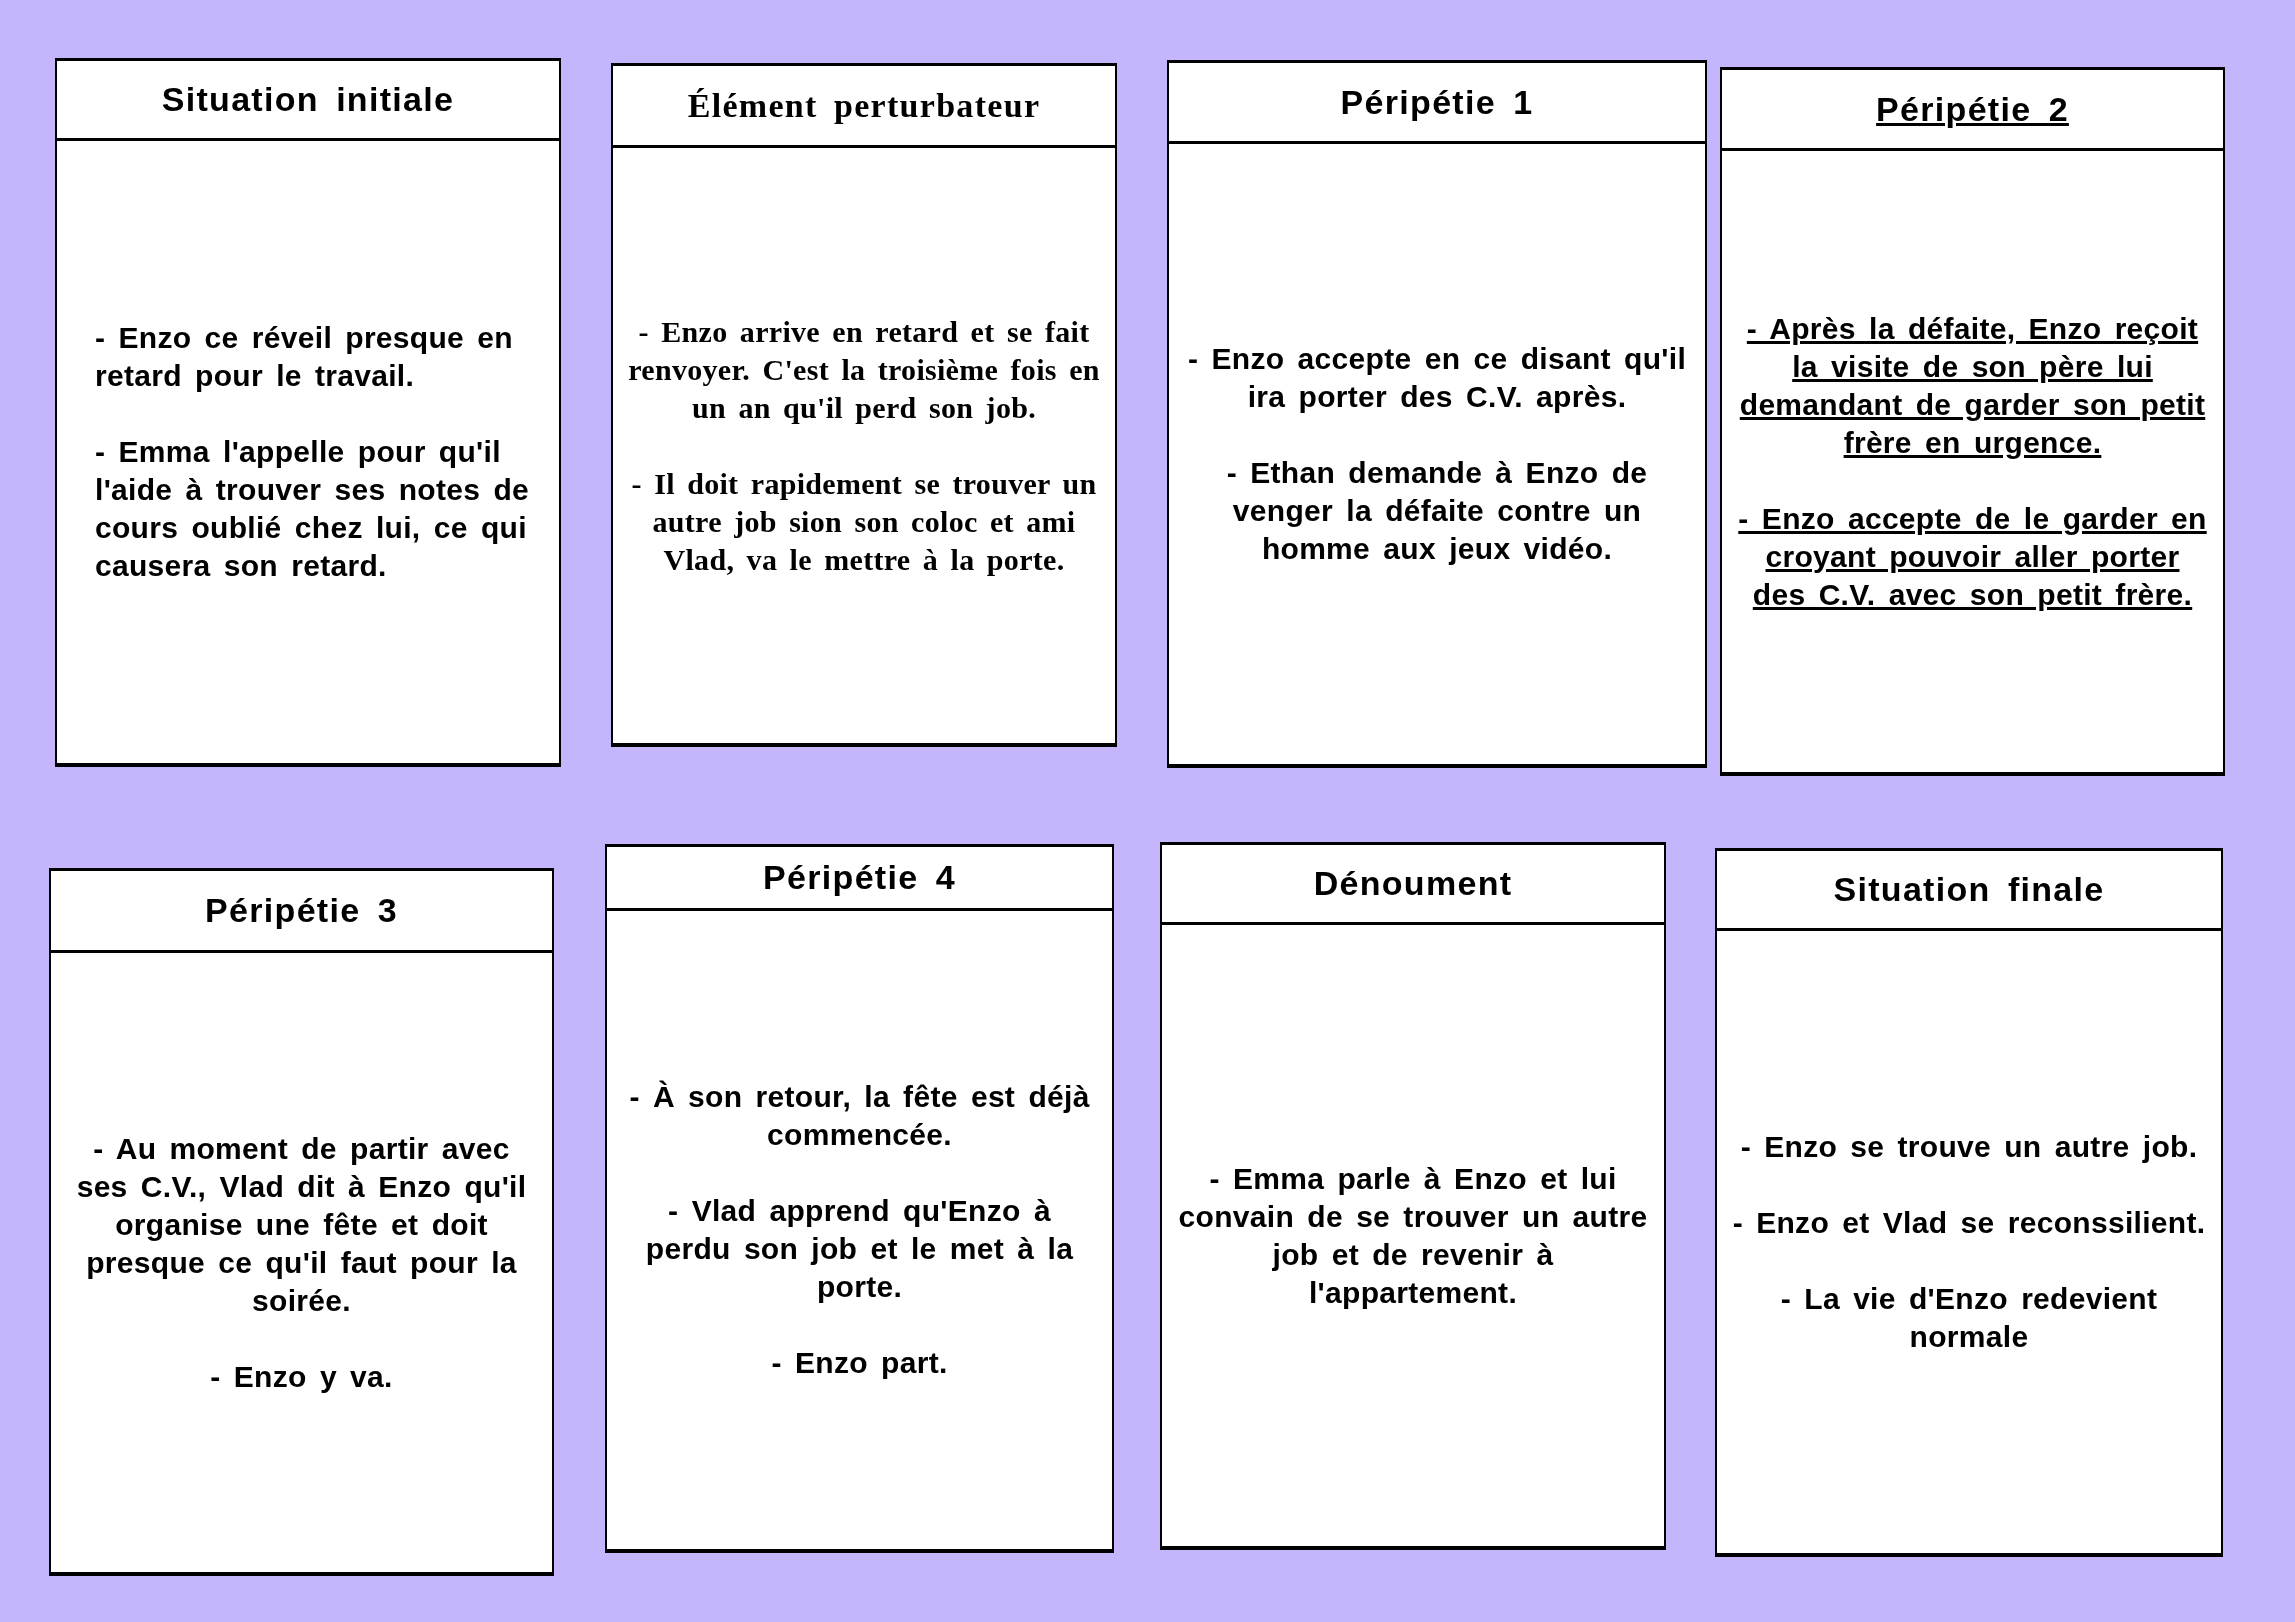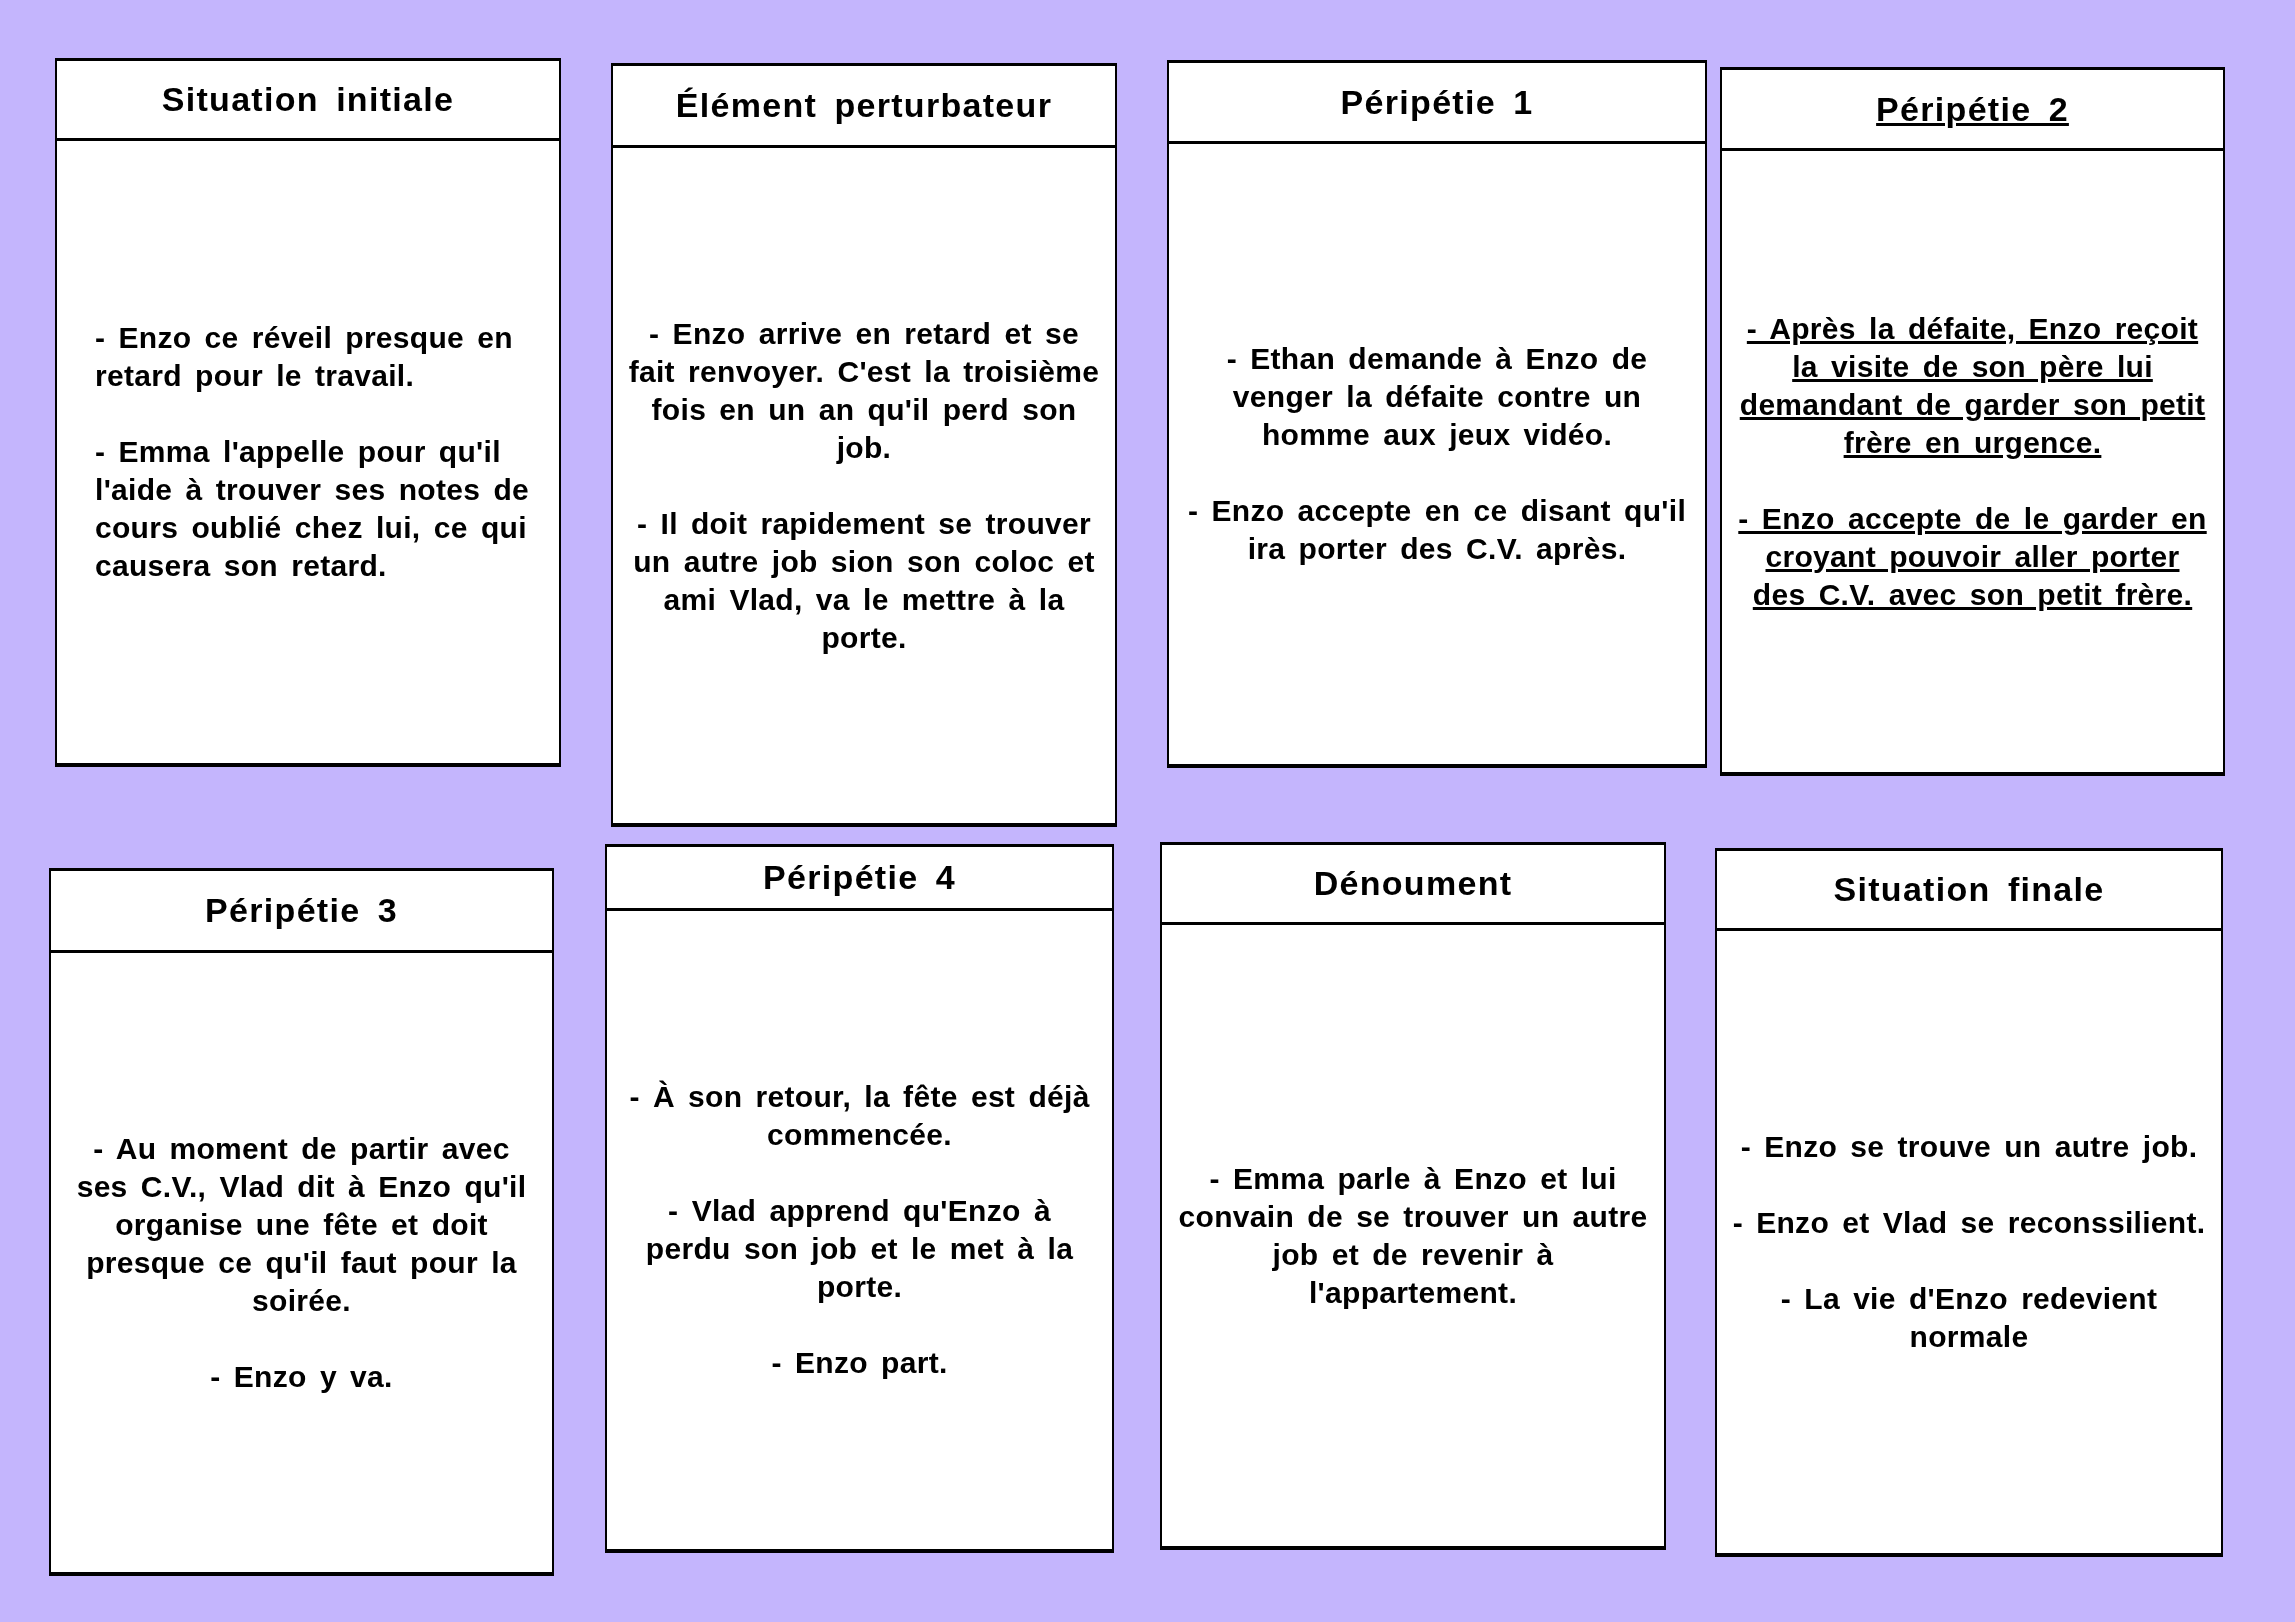--- a/index.html
+++ b/index.html
@@ -67,21 +67,21 @@
     line-height: 38px;
     letter-spacing: 0.3px;
     word-spacing: 4.6px;
   }
   .card-body p:last-child {
     margin-bottom: 0;
   }
   
   .c0 { left:  55px; top:   58px; width: 506px; height: 709px; }
   .c0 .card-header { height: 80px; }
-  .c1 { left: 611px; top:   63px; width: 506px; height: 764px; }
+  .c1 { left: 611px; top:   63px; width: 506px; height: 684px; font-family: Liberation Serif, serif; }
   .c1 .card-header { height: 82px; }
   .c2 { left: 1167px; top:  60px; width: 540px; height: 708px; }
   .c2 .card-header { height: 81px; }
   .c3 { left: 1720px; top: 67px; width: 505px; height: 709px; text-decoration: underline; }
   .c3 .card-header { height: 81px; }
   .c4 { left:  49px; top: 868px; width: 505px; height: 708px; }
   .c4 .card-header { height: 82px; }
   .c5 { left: 605px; top: 844px; width: 509px; height: 709px; }
   .c5 .card-header { height: 64px; }
   .c6 { left: 1160px; top: 842px; width: 506px; height: 708px; }
@@ -112,22 +112,22 @@
         <p>- Enzo arrive en retard et se fait renvoyer. C'est la troisième fois en un an qu'il perd son job.</p>
         <p>- Il doit rapidement se trouver un autre job sion son coloc et ami Vlad, va le mettre à la porte.</p>
       </div>
   </section>
 
   <section class="card c2">
     <header class="card-header">
       <h2 class="card-title">Péripétie 1</h2>
     </header>
     <div class="card-body">
+        <p>- Enzo accepte en ce disant qu'il ira porter des C.V. après.</p>
         <p>- Ethan demande à Enzo de venger la défaite contre un homme aux jeux vidéo.</p>
-        <p>- Enzo accepte en ce disant qu'il ira porter des C.V. après.</p>
       </div>
   </section>
 
   <section class="card c3">
     <header class="card-header">
       <h2 class="card-title">Péripétie 2</h2>
     </header>
     <div class="card-body">
         <p>- Après la défaite, Enzo reçoit la visite de son père lui demandant de garder son petit frère en urgence.</p>
         <p>- Enzo accepte de le garder en croyant pouvoir aller porter des C.V. avec son petit frère.</p>

